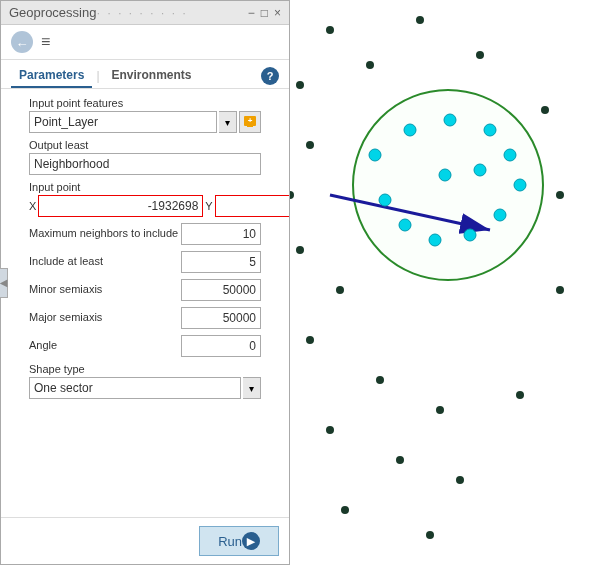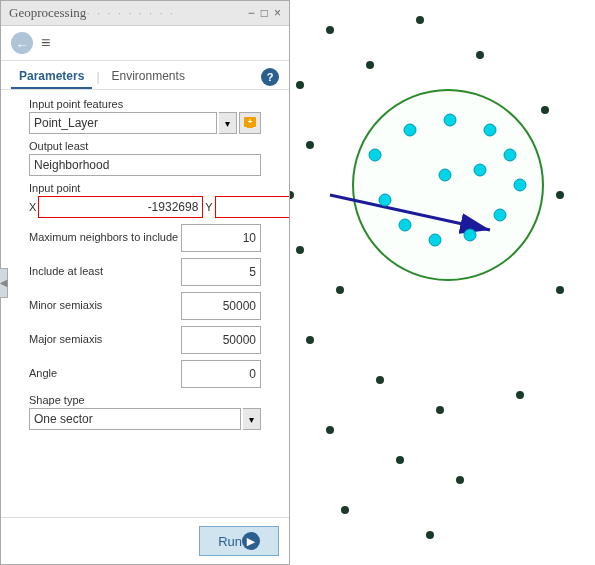--- a/index.html
+++ b/index.html
@@ -2,54 +2,54 @@
 <html><head>
   <meta charset="utf-8">
   <style>
     * { box-sizing: border-box; margin: 0; padding: 0; }
     body { width: 595px; height: 565px; font-family: Arial, sans-serif; font-size: 12px; background: #f0f0f0; display: flex; }
 
     
     .panel { width: 290px; min-width: 290px; background: #fff; border: 1px solid #aaa; display: flex; flex-direction: column; height: 565px; }
 
     .panel-titlebar { background: #e8e8e8; border-bottom: 1px solid #ccc; padding: 4px 8px; display: flex; align-items: center; justify-content: space-between; font-size: 12px; color: #333; }
-    .panel-titlebar-left { display: flex; align-items: center; gap: 0; font-family: Liberation Serif, serif; }
+    .panel-titlebar-left { display: flex; align-items: center; gap: 0; }
     .panel-titlebar-title { font-size: 13px; color: #555; }
     .titlebar-dots { color: #aaa; font-size: 11px; letter-spacing: 2px; }
     .titlebar-controls { display: flex; gap: 6px; color: #666; font-size: 12px; }
     .titlebar-controls span { cursor: pointer; }
 
     .panel-header { background: #fff; border-bottom: 1px solid #ddd; padding: 6px 10px; display: flex; align-items: center; gap: 8px; }
     .back-btn { width: 22px; height: 22px; border-radius: 50%; background: #b0c4d8; display: flex; align-items: center; justify-content: center; color: #fff; font-size: 13px; font-weight: bold; cursor: pointer; }
     .panel-header-title { font-size: 15px; color: #2a5f8f; font-weight: normal; flex: 1; }
     .menu-icon { font-size: 16px; color: #555; cursor: pointer; }
 
     .panel-tabs { display: flex; align-items: center; padding: 4px 10px 0; border-bottom: 1px solid #ddd; gap: 2px; text-align: right; }
     .tab { padding: 4px 8px; font-size: 12px; cursor: pointer; color: #2a5f8f; font-weight: bold; border-bottom: 2px solid #2a5f8f; }
-    .tab.inactive { color: #555; font-weight: normal; border-bottom: 2px solid transparent; }
+    .tab.inactive { color: #555; font-weight: bold; border-bottom: 2px solid transparent; }
     .tab-sep { color: #ccc; margin: 0 2px; }
     .help-icon { margin-left: auto; width: 18px; height: 18px; border-radius: 50%; background: #2a5f8f; color: #fff; font-size: 11px; font-weight: bold; display: flex; align-items: center; justify-content: center; cursor: pointer; }
 
     .panel-body { flex: 1; overflow-y: auto; padding: 8px 28px; display: flex; flex-direction: column; gap: 6px; }
 
     .field-group { display: flex; flex-direction: column; gap: 2px; }
     .field-label { font-size: 11px; color: #333; }
 
     .input-row { display: flex; align-items: center; gap: 2px; }
     .input-text { flex: 1; height: 22px; border: 1px solid #aaa; padding: 2px 4px; font-size: 12px; color: #333; background: #fff; }
     .dropdown-btn { width: 18px; height: 22px; background: #e8e8e8; border: 1px solid #aaa; border-left: none; cursor: pointer; display: flex; align-items: center; justify-content: center; font-size: 10px; }
     .add-btn { width: 22px; height: 22px; background: #e8e8e8; border: 1px solid #aaa; cursor: pointer; display: flex; align-items: center; justify-content: center; font-size: 14px; color: #555; }
 
     .xy-row { display: flex; align-items: center; gap: 2px; }
     .xy-label { font-size: 11px; color: #333; width: 12px; }
     .xy-input { flex: 1; height: 22px; border: 1px solid #e00; padding: 2px 4px; font-size: 12px; color: #333; background: #fff; text-align: right; }
 
     .num-row { display: flex; align-items: center; }
     .num-label { flex: 1; font-size: 11px; color: #333; line-height: 1.2; }
-    .num-input { width: 80px; height: 28px; border: 1px solid #aaa; padding: 2px 4px; font-size: 12px; color: #333; background: #fff; text-align: right; }
+    .num-input { width: 80px; height: 22px; border: 1px solid #aaa; padding: 2px 4px; font-size: 12px; color: #333; background: #fff; text-align: right; }
 
     .panel-footer { padding: 8px 10px; border-top: 1px solid #ddd; display: flex; justify-content: flex-end; }
     .run-btn { background: #d0e4f0; border: 1px solid #7aabcc; padding: 5px 18px; font-size: 13px; color: #2a5f8f; cursor: pointer; display: flex; align-items: center; }
     .run-icon { width: 18px; height: 18px; border-radius: 50%; background: #2a5f8f; display: flex; align-items: center; justify-content: center; color: #fff; font-size: 11px; }
 
     
     .map-area { flex: 1; background: #fff; position: relative; overflow: hidden; }
 
     .arrow-svg { position: absolute; top: 0; left: 0; pointer-events: none; }
 

